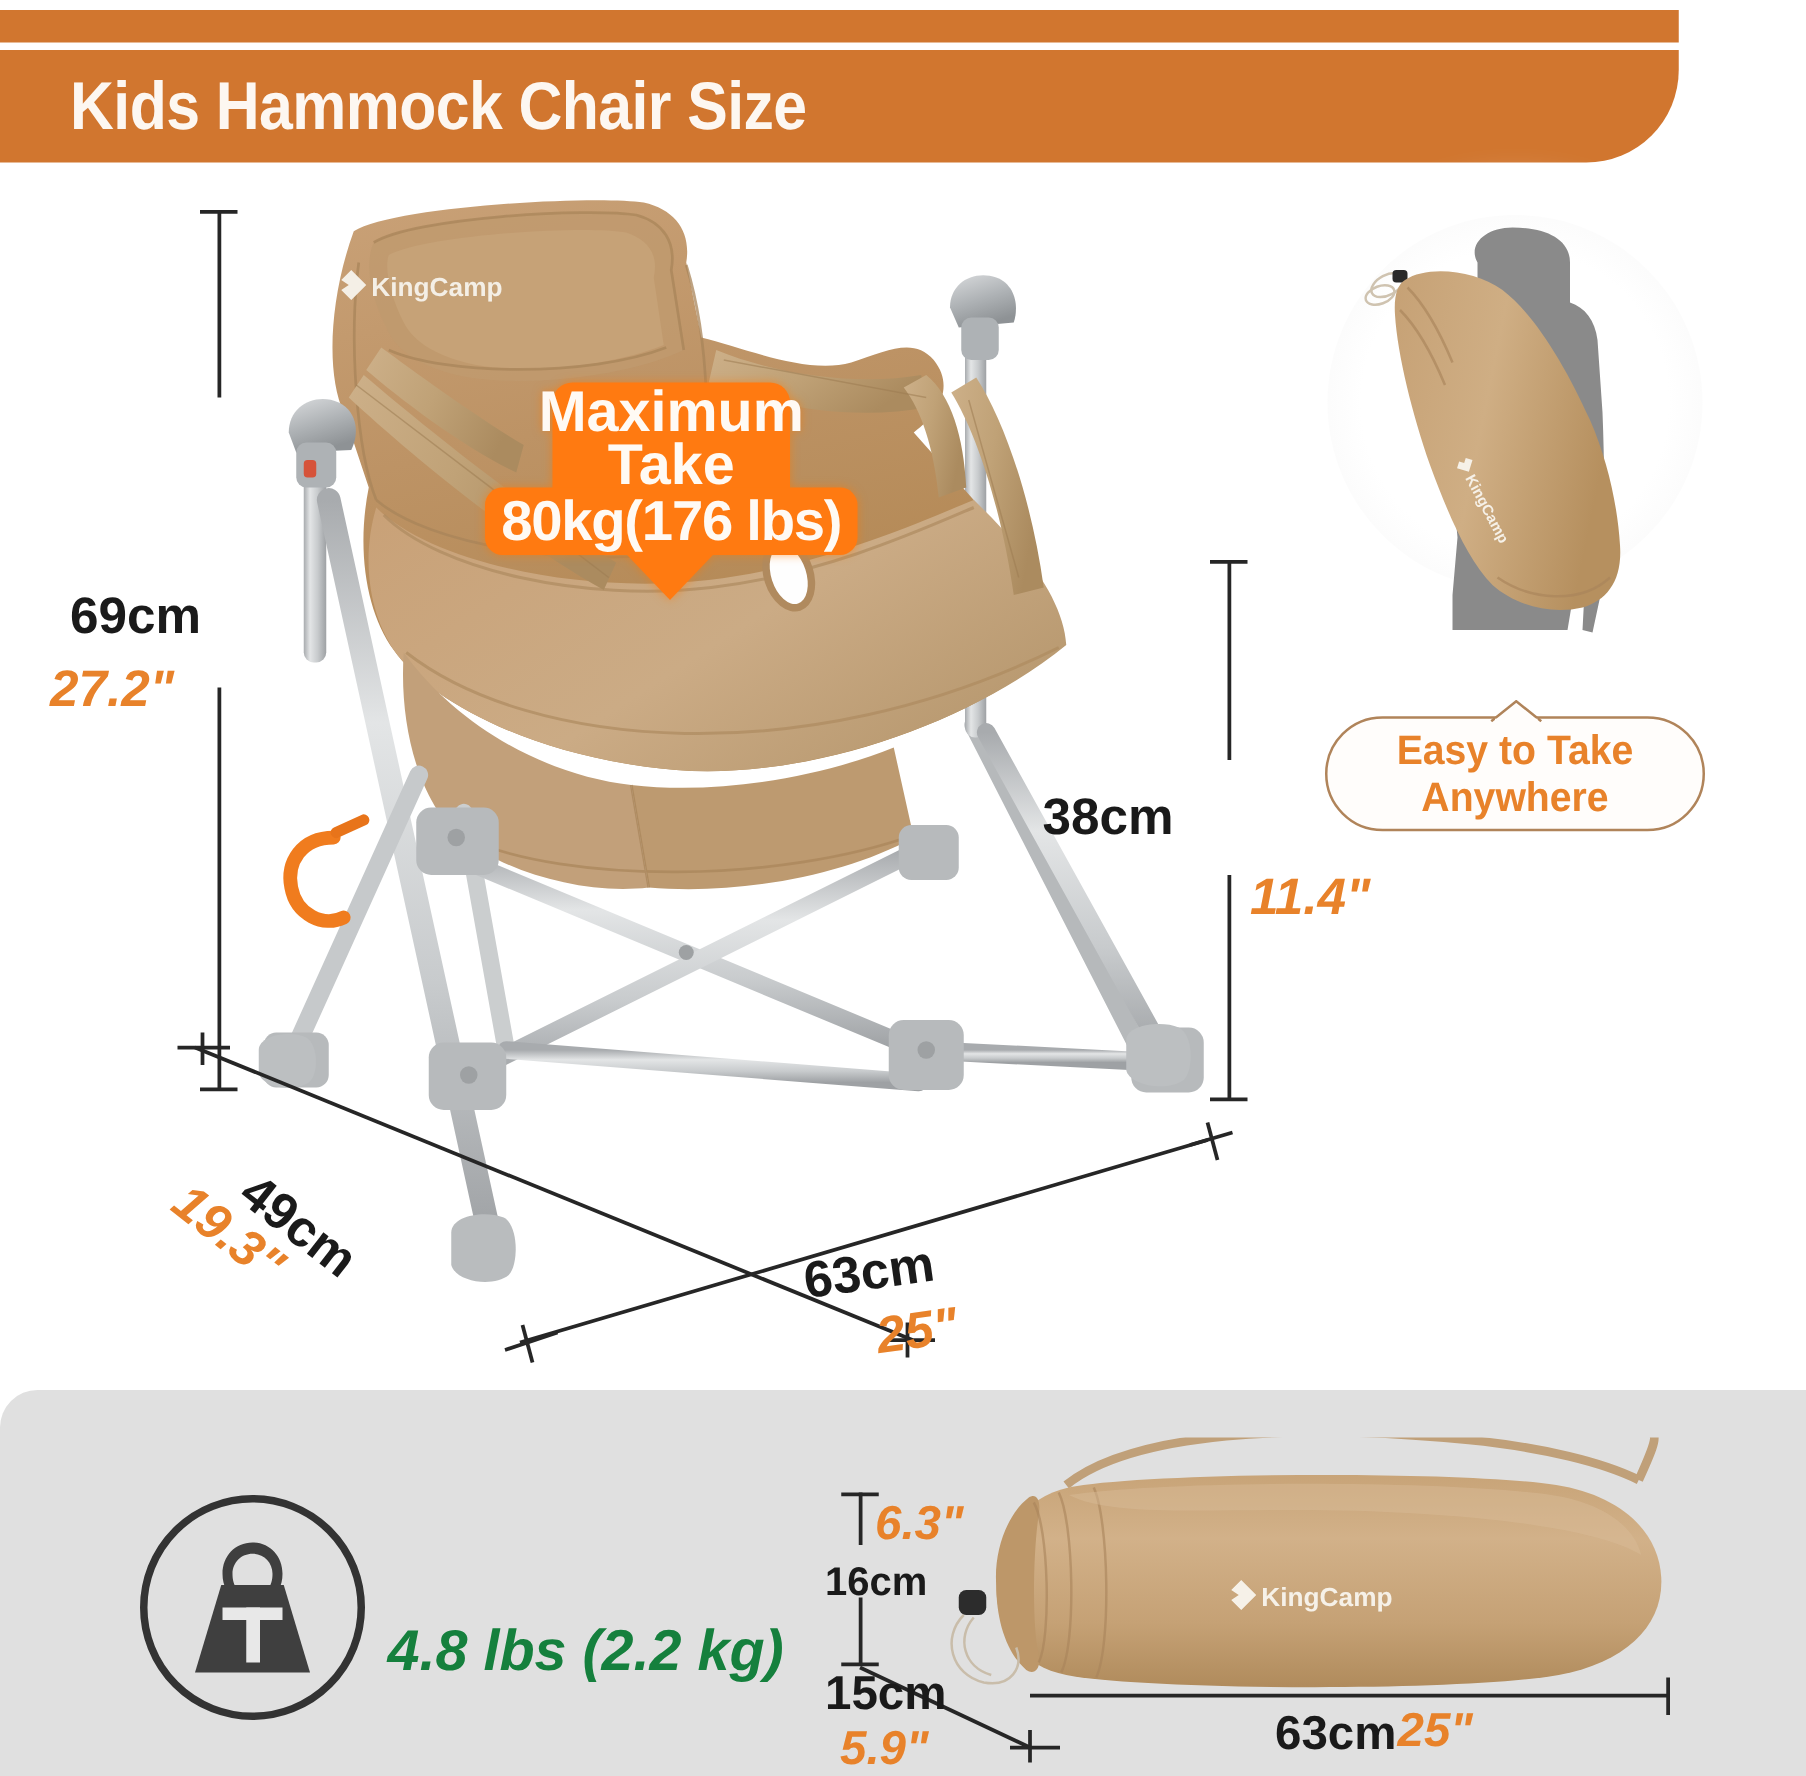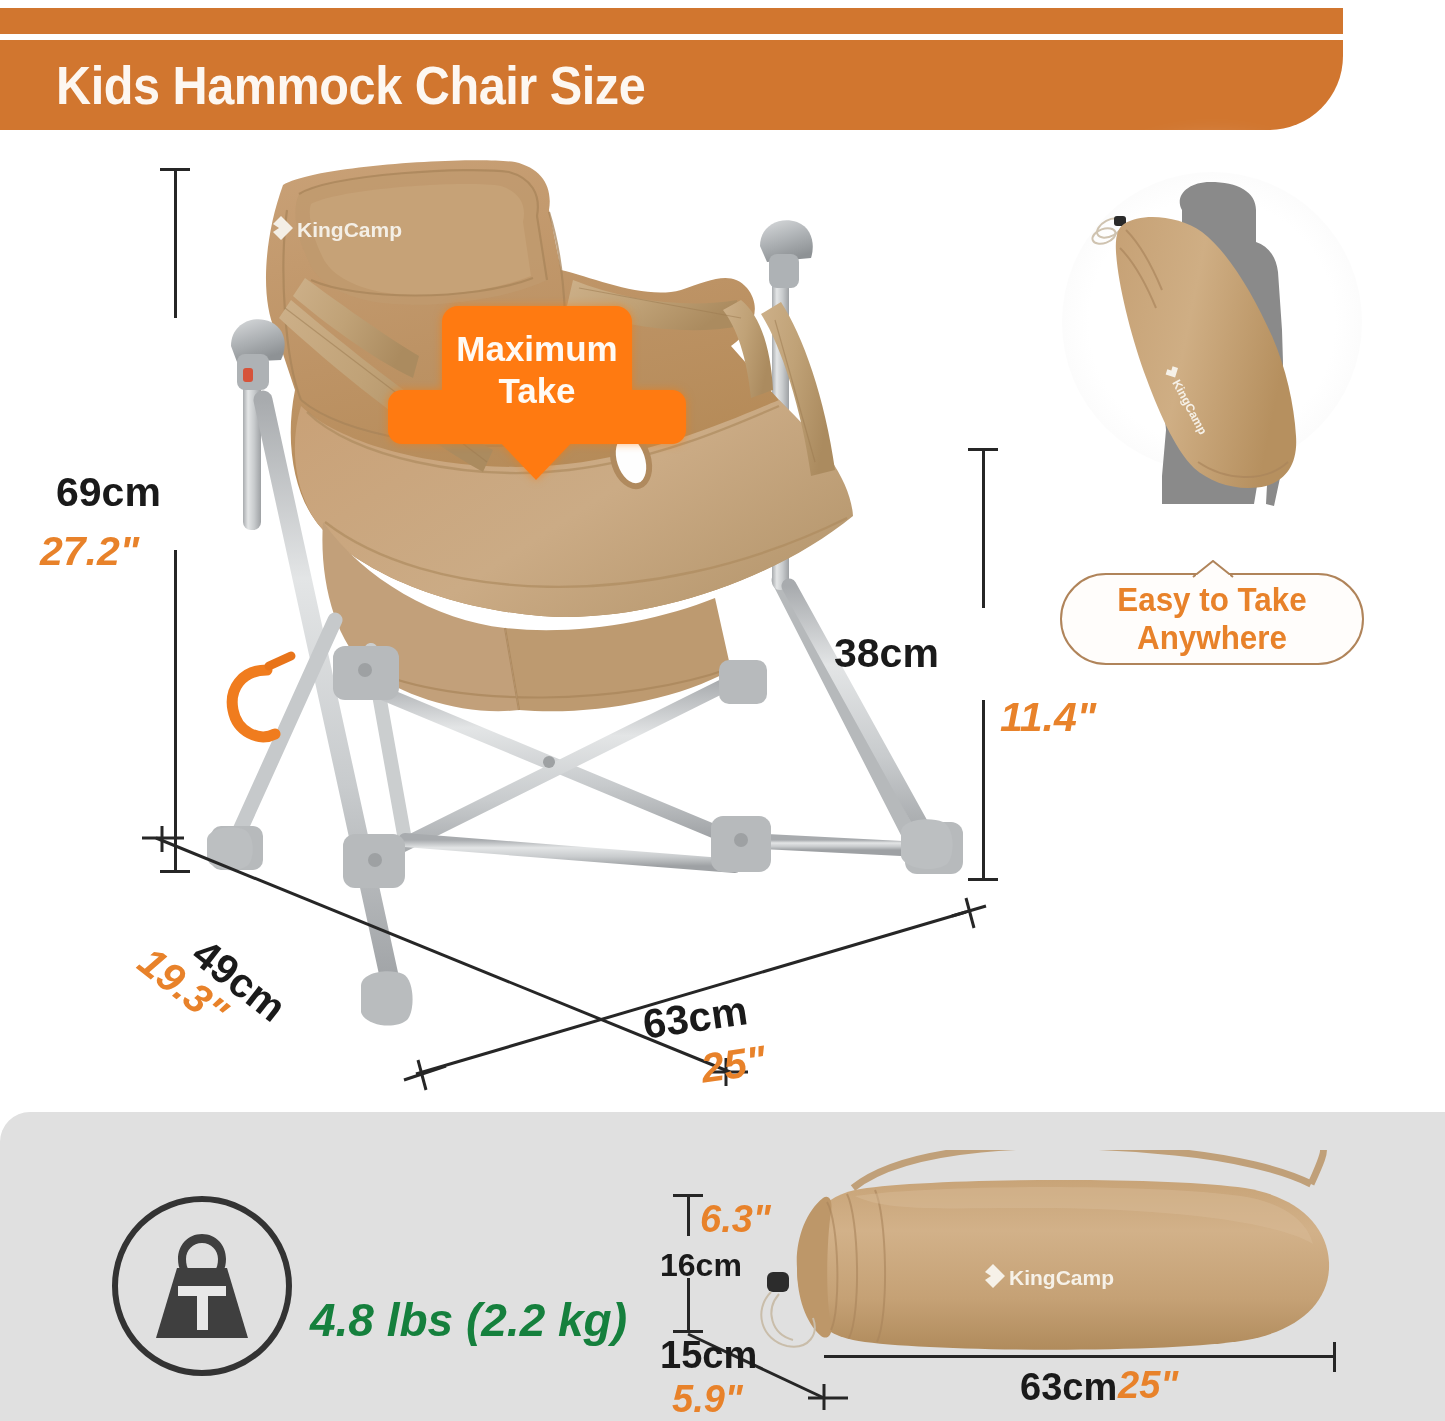--- a/index.html
+++ b/index.html
@@ -81,21 +81,21 @@
     width: 0; height: 0;
     border-left: 40px solid transparent;
     border-right: 40px solid transparent;
     border-top: 42px solid #ff7a11;
   }
   .ml-line1, .ml-line2 {
     position: absolute; left: 0; width: 298px;
     text-align: center; color: #fffaf4;
     font-weight: 700; white-space: nowrap;
   }
-  .ml-line1 { top: 2px; font-size: 35px; line-height: 42px; margin-top: 20px; }
+  .ml-line1 { top: 2px; font-size: 46px; line-height: 42px; }
   .ml-line2 { top: 84px; font-size: 45px; line-height: 54px; letter-spacing: -1px; }
 
   
   .carry-circle {
     position: absolute; left: 1062px; top: 172px;
     width: 300px; height: 300px;
     border-radius: 50%;
     background: radial-gradient(circle at 50% 50%, #ffffff 58%, #fbfbfb 74%, #f3f3f3 92%, #ffffff 100%);
     box-shadow: 0 0 34px 16px rgba(255,255,255,0.95);
   }
@@ -363,20 +363,21 @@
   </div>
 
   <div class="maxload">
     <div class="ml-point"></div>
     <div class="ml-top"></div>
     <div class="ml-bot"></div>
     <div class="ml-line1">
       <div>Maximum</div>
       <div>Take</div>
     </div>
+    <div class="ml-line2">80kg(176 lbs)</div>
   </div>
 
   <div class="carry-circle"></div>
   <div class="silho">
     <svg viewBox="0 0 290 420" width="290" height="420" aria-hidden="true">
       <defs>
         <linearGradient id="bagg" x1="0" y1="0" x2="1" y2="0.3">
           <stop offset="0%" stop-color="#c6a175"></stop>
           <stop offset="48%" stop-color="#cfae84"></stop>
           <stop offset="100%" stop-color="#b6905f"></stop>

